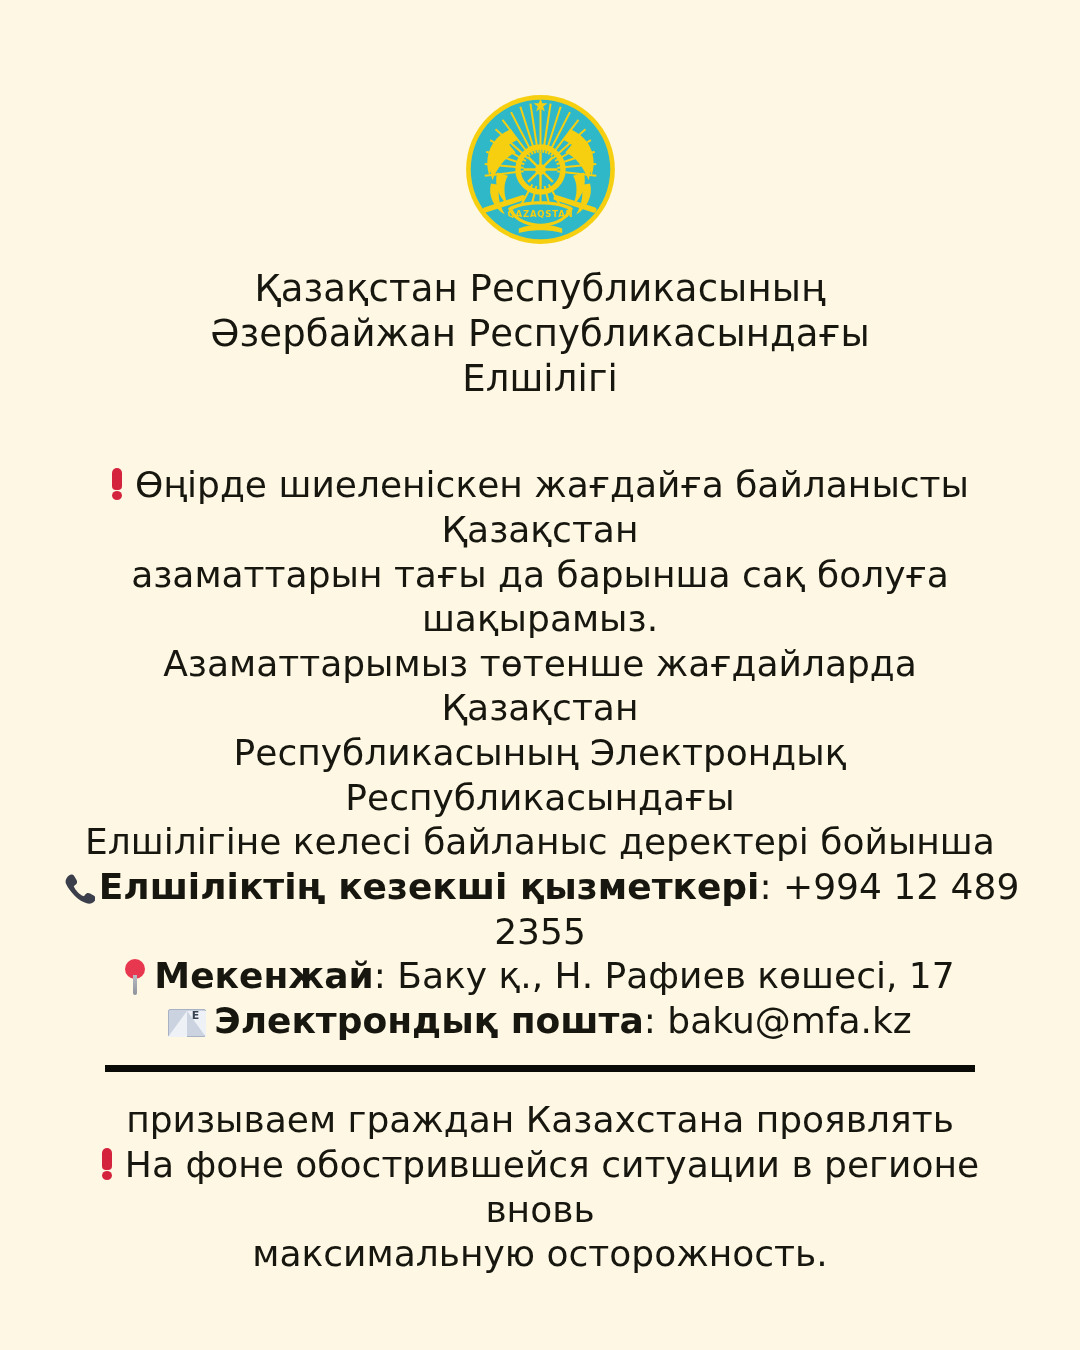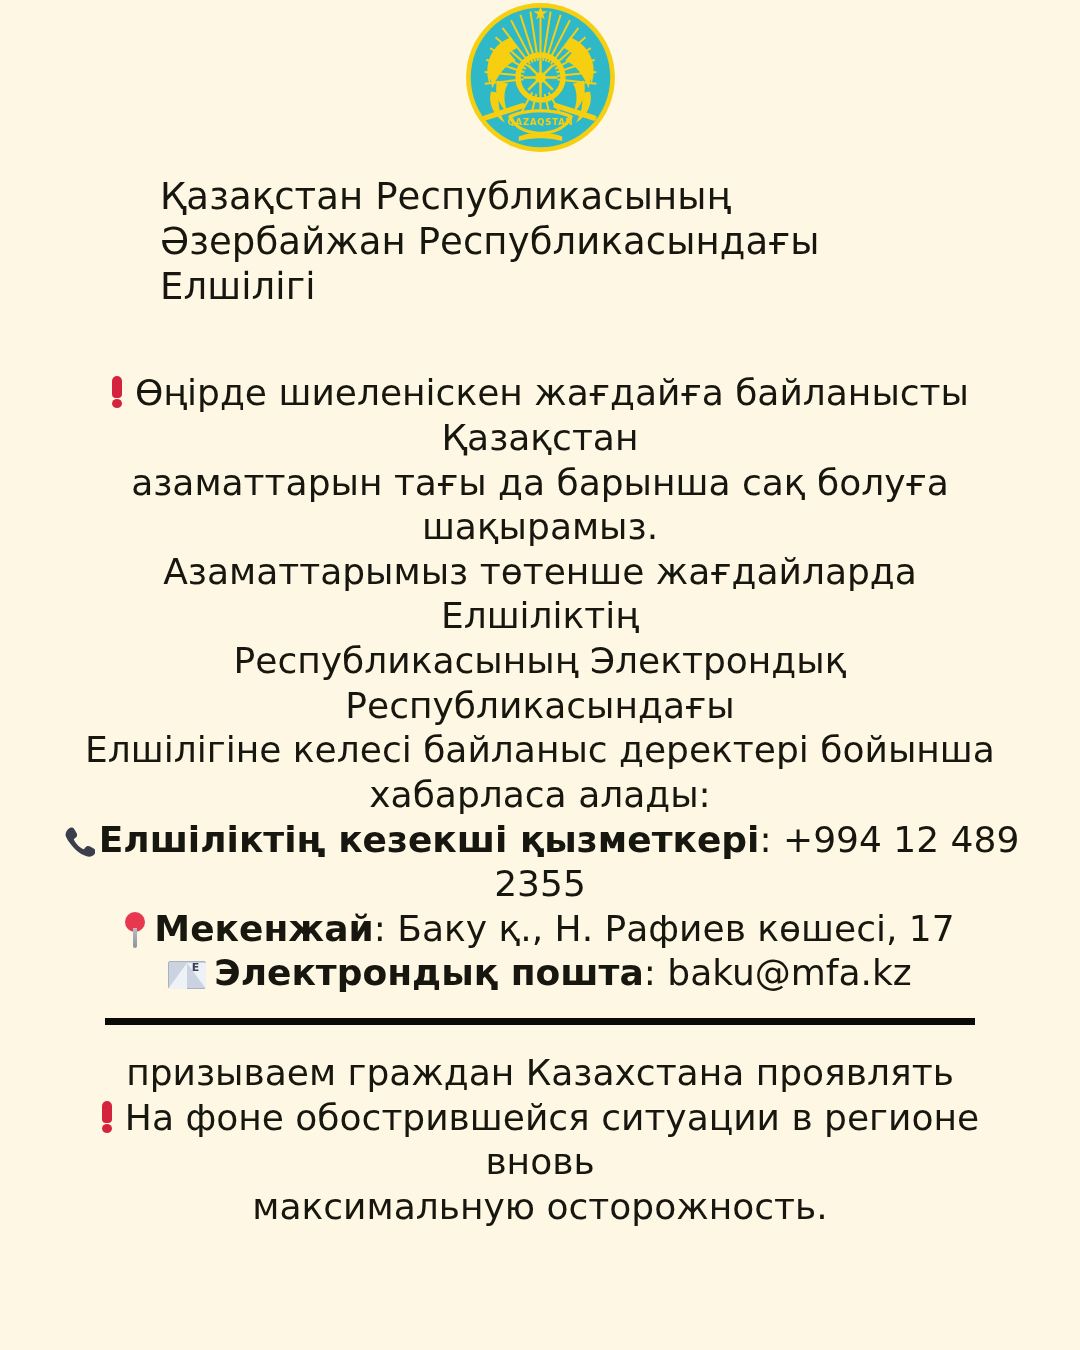--- a/index.html
+++ b/index.html
@@ -22,32 +22,33 @@
     height: 1350px;
     box-sizing: border-box;
     position: relative;
   }
 
   
   .emblem-wrap {
     width: 100%;
     display: flex;
     justify-content: center;
+    padding-top: 92px;
   }
   .emblem {
     width: 155px;
     height: 155px;
     display: block;
   }
 
   
   .title {
     margin: 20px auto 0 auto;
     width: 760px;
-    text-align: left;
+    text-align: center;
     font-size: 37px;
     line-height: 1.21;
     font-weight: 400;
     letter-spacing: 0.1px;
     color: #17170f;
   }
   .title .tline { display: block; }
 
   
   .block {
@@ -262,24 +263,23 @@
   <div class="title">
     <span class="tline">Қазақстан Республикасының</span>
     <span class="tline">Әзербайжан Республикасындағы</span>
     <span class="tline">Елшілігі</span>
   </div>
 
   <div class="block kk-block">
     <div class="para">
       <span class="pline"><span class="icon icon-excl"><span class="bar"></span><span class="dot"></span></span><span>Өңірде шиеленіскен жағдайға байланысты Қазақстан</span></span>
       <span class="pline">азаматтарын тағы да барынша сақ болуға шақырамыз.</span>
-      <span class="pline">Азаматтарымыз төтенше жағдайларда Елшіліктің</span>
+      <span class="pline">Азаматтарымыз төтенше жағдайларда Қазақстан</span>
       <span class="pline">Республикасының Электрондық Республикасындағы</span>
       <span class="pline">Елшілігіне келесі байланыс деректері бойынша</span>
-      <span class="pline">хабарласа алады:</span>
     </div>
 
     <div class="contact">
 
       <span class="cline"><span class="icon icon-phone"><svg viewBox="0 0 32 32">
               <path d="M7.5 4.2c1.9-1.5 4.1-1 5.2.9l1.9 3.3c1 1.8.6 3.4-1 4.6l-1.1.8c-.4.3-.5.6-.3 1.1.7 1.7 2 3.5 3.6 5.1 1.6 1.6 3.4 2.9 5.1 3.6.5.2.8.1 1.1-.3l.8-1.1c1.2-1.6 2.8-2 4.6-1l3.3 1.9c1.9 1.1 2.4 3.3.9 5.2-2.4 3-6 3.1-9.9 1.2-3.4-1.6-6.8-4.3-9.5-7-2.7-2.7-5.4-6.1-7-9.5C3.3 10.1 4.5 6.6 7.5 4.2z" fill="#3a3f4b"></path>
             </svg></span><b>Елшіліктің кезекші қызметкері</b><span>: </span><span>+994 12 489 2355</span></span>
 
 
       <span class="cline"><span class="icon icon-pin"><span class="head"></span><span class="needle"></span></span><b>Мекенжай</b><span>: </span><span>Баку қ., Н. Рафиев көшесі, 17</span></span>

